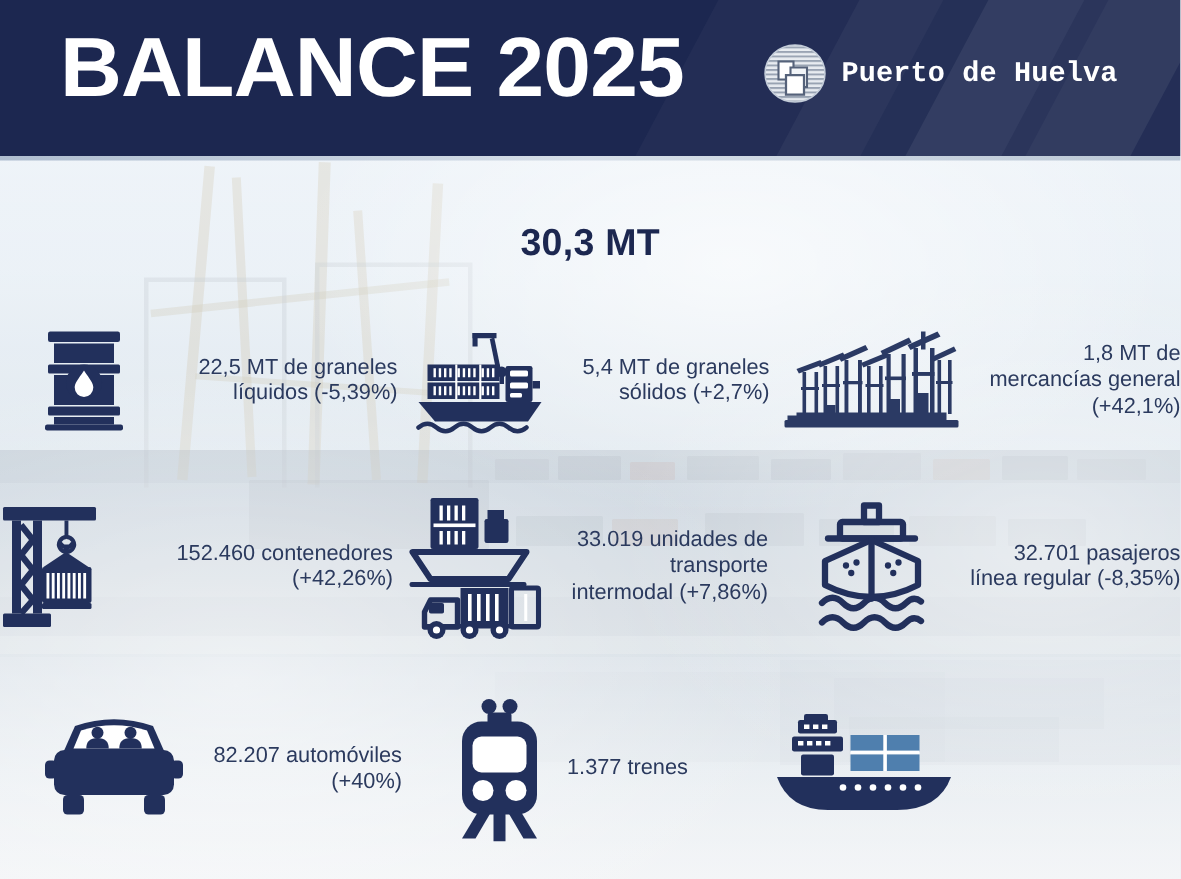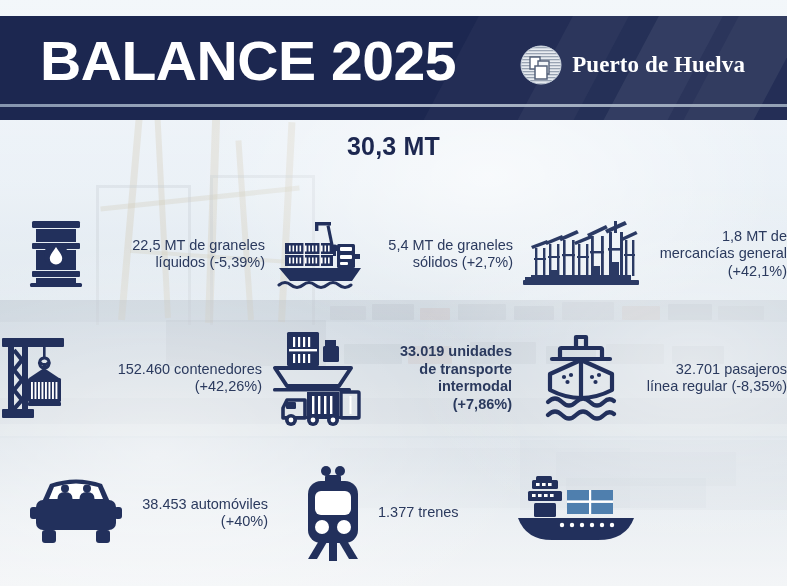--- a/index.html
+++ b/index.html
@@ -66,21 +66,21 @@
     background:
       radial-gradient(ellipse 420px 240px at 62% 30%, rgba(255,255,255,0.62), rgba(255,255,255,0) 70%),
       radial-gradient(ellipse 520px 300px at 20% 78%, rgba(255,255,255,0.50), rgba(255,255,255,0) 72%),
       radial-gradient(ellipse 400px 260px at 88% 62%, rgba(255,255,255,0.45), rgba(255,255,255,0) 70%),
       linear-gradient(180deg, rgba(255,255,255,0.42), rgba(255,255,255,0.30) 40%, rgba(255,255,255,0.45));
   }
   .container-blk { position:absolute; border-radius:1px; }
 
   
   .header {
-    position: absolute; left:0; top:16px;
+    position: absolute; left:0; top:0;
     width: 787px; height: 104px;
     background: #1c2750;
     overflow: hidden;
   }
   .header .diag {
     position:absolute; top:-40px; height: 200px; width: 150px;
     transform: skewX(-28deg);
   }
   .hd1 { right: 96px; background: rgba(255,255,255,0.045); }
   .hd2 { right: 10px; background: rgba(255,255,255,0.065); width: 90px;}
@@ -95,41 +95,41 @@
     line-height: 62px;
     font-family: "Liberation Sans", sans-serif;
     transform: scaleX(1.02);
   }
   .brand {
     position: absolute; right: 42px; top: 28px;
     display: flex; align-items: center; gap: 10px;
   }
   .brand-logo { width: 42px; height: 42px; }
   .brand-name {
-    color: #ffffff; font-size: 23px; font-weight: 700;
+    color: #ffffff; font-size: 19px; font-weight: 700;
     letter-spacing: 0.1px;
-    font-family: Liberation Serif, serif;
+    font-family: Liberation Mono, monospace;
   }
   .header-rule {
     position:absolute; left:0; top:104px; width:787px; height:3px;
     background: linear-gradient(90deg,#9fb0c6,#cfd9e4 50%,#aebdcd);
     opacity:.8;
   }
 
   
   .total {
     position: absolute; left: 0; right: 0; top: 132px;
     text-align: center;
     color: #1c2750;
   }
   .total-label {
     font-size: 15px; font-weight: 700; letter-spacing: 0.6px;
   }
   .total-value {
-    font-size: 25px; font-weight: 700; margin-top: 0; letter-spacing: 0.2px;
+    font-size: 25px; font-weight: 700; margin-top: 16px; letter-spacing: 0.2px;
   }
 
   
   .grid { position: absolute; left: 0; top: 200px; width: 787px; }
   .row { position: relative; display: flex; width: 787px; text-align: right; }
   .row1 { height: 108px; }
   .row2 { height: 140px; }
   .row3 { height: 130px; }
 
   .cell {
@@ -144,21 +144,21 @@
     line-height: 17.5px;
     margin-left: 10px;
   }
 
   
   .r1c1 { width: 265px; padding-left: 26px; }
   .r1c2 { width: 248px; padding-left: 12px; }
   .r1c3 { width: 274px; padding-left: 8px; }
   
   .r2c1 { width: 262px; }
-  .r2c2 { width: 250px; padding-left: 7px; font-weight: bold; }
+  .r2c2 { width: 250px; padding-left: 7px; }
   .r2c3 { width: 275px; padding-left: 20px; }
   
   .r3c1 { width: 268px; padding-left: 30px; }
   .r3c2 { width: 238px; padding-left: 30px; }
   .r3c3 { width: 281px; padding-left: 8px; }
 
   svg { display:block; }
 </style>
 </head>
 <body>
@@ -541,21 +541,21 @@
             <path d="M24 13 q22 -7 44 0 l5 12 h-54 z" fill="#ffffff"></path>
 
             <g fill="#22305c">
               <circle cx="35" cy="14.5" r="4"></circle>
               <path d="M27.5 25 q0 -7 7.5 -7 q7.5 0 7.5 7 z"></path>
               <circle cx="57" cy="14.5" r="4"></circle>
               <path d="M49.5 25 q0 -7 7.5 -7 q7.5 0 7.5 7 z"></path>
             </g>
           </svg>
         </span>
-        <span class="txt">38.453 automóviles (+40%)</span>
+        <span class="txt">82.207 automóviles (+40%)</span>
       </div>
 
       <div class="cell r3c2">
         <span class="icon">
           <svg width="70" height="96" viewBox="0 0 70 96">
             <g fill="#22305c">
 
               <circle cx="28" cy="6" r="5"></circle>
                 <circle cx="42" cy="6" r="5"></circle>
               <rect x="27" y="10" width="16" height="8" rx="2"></rect>

